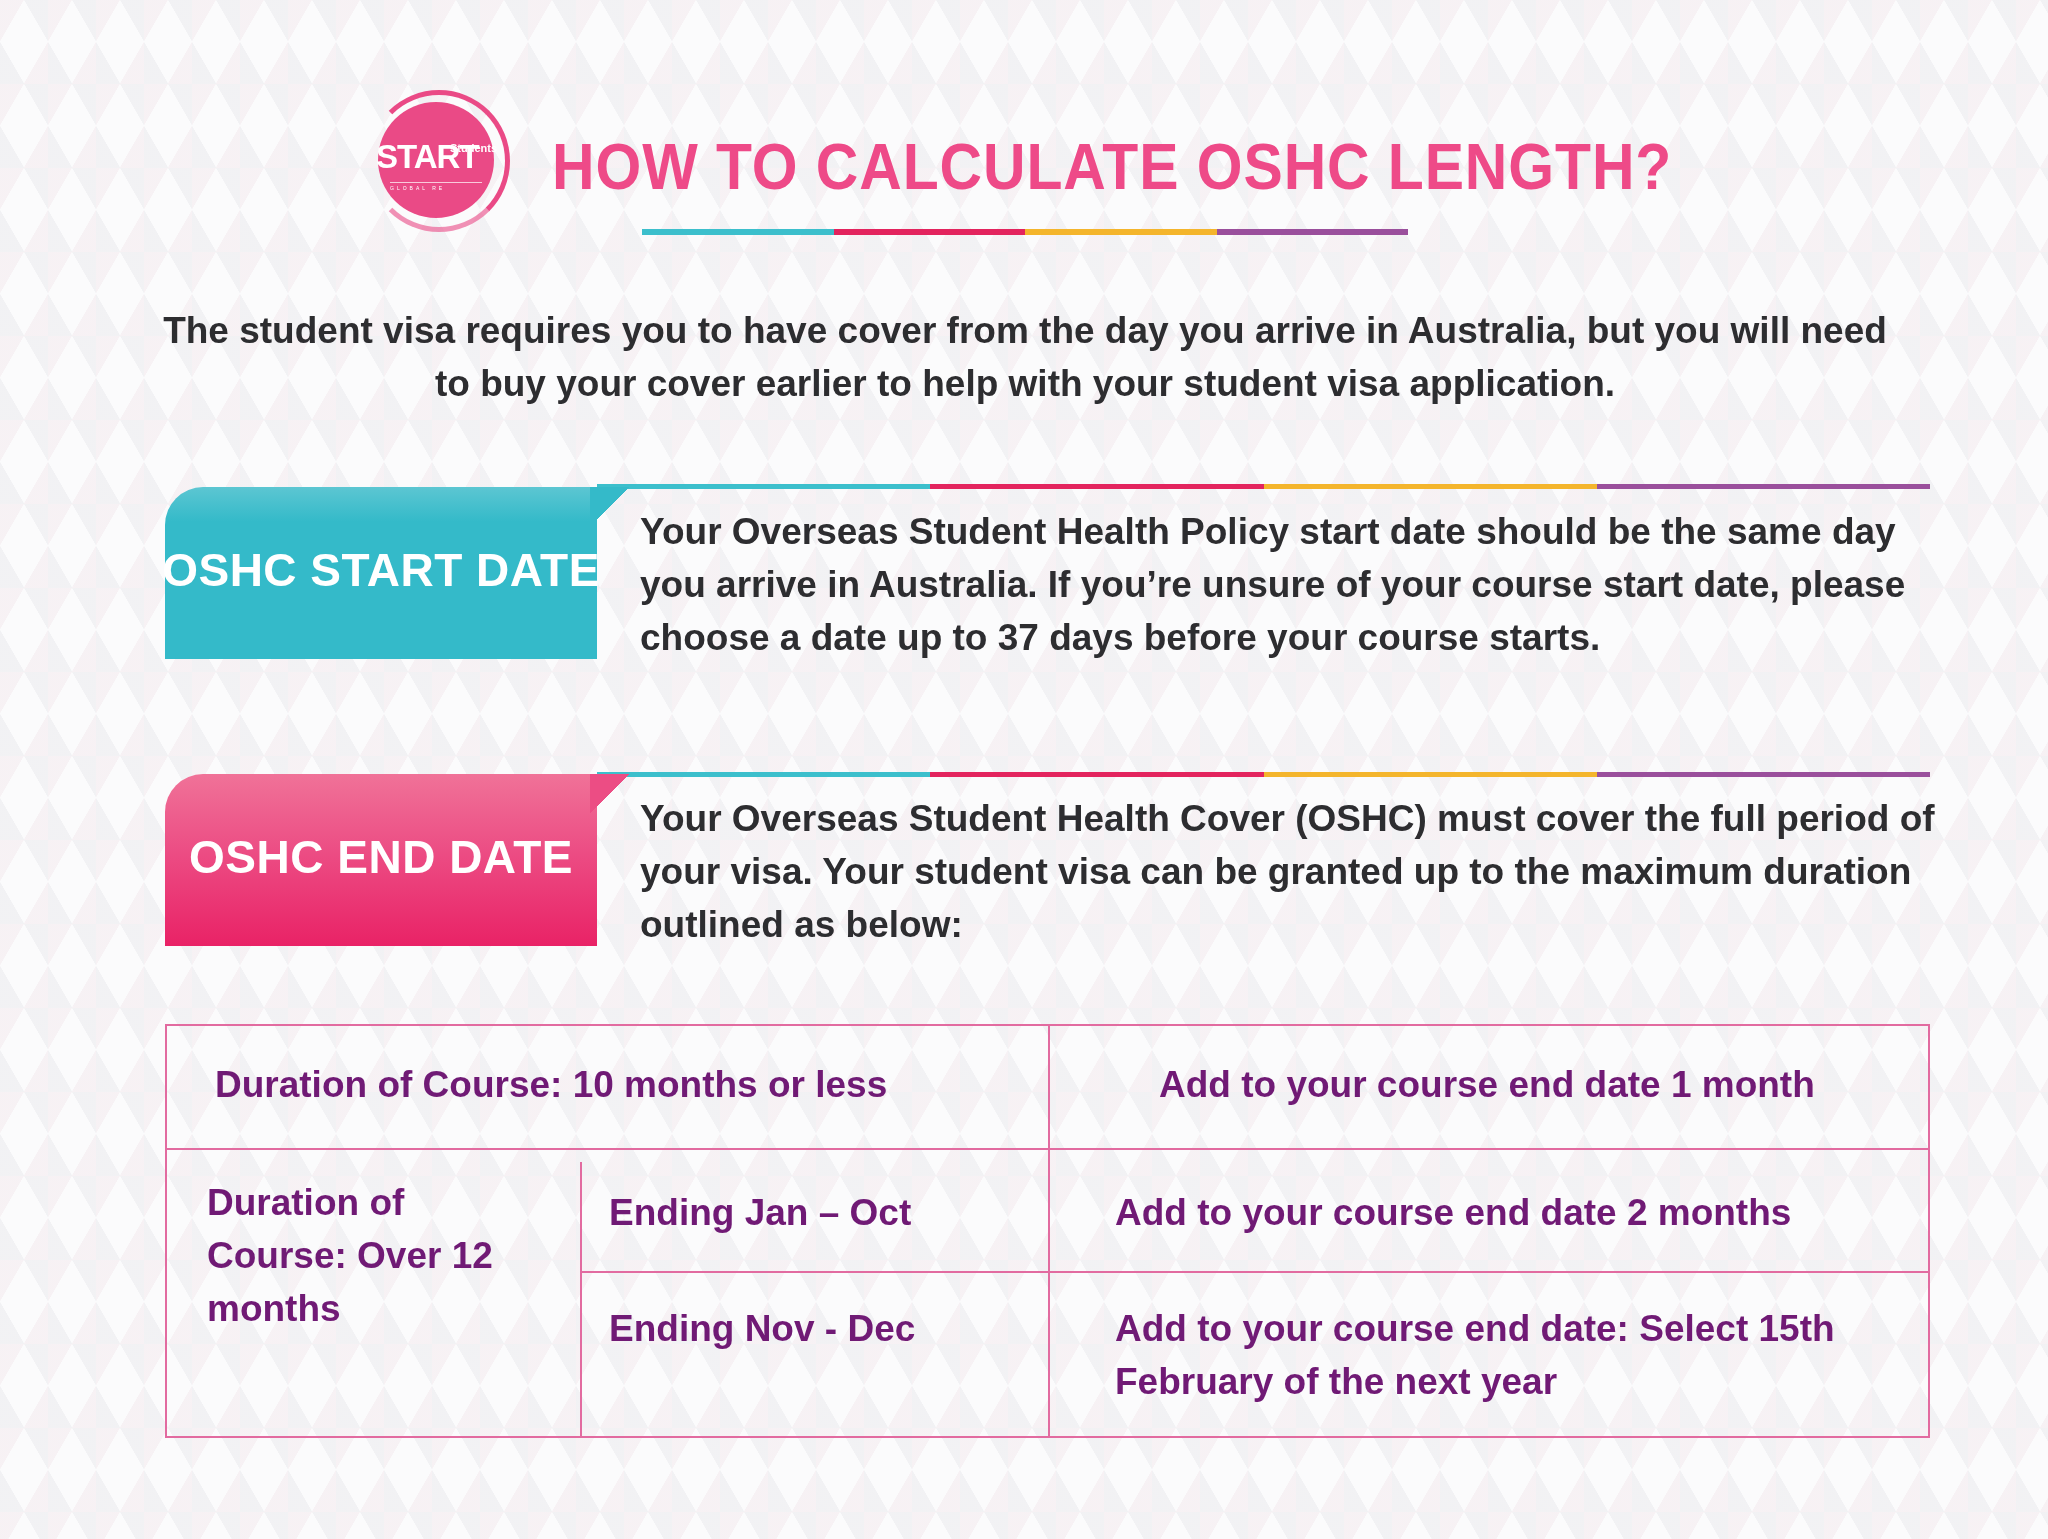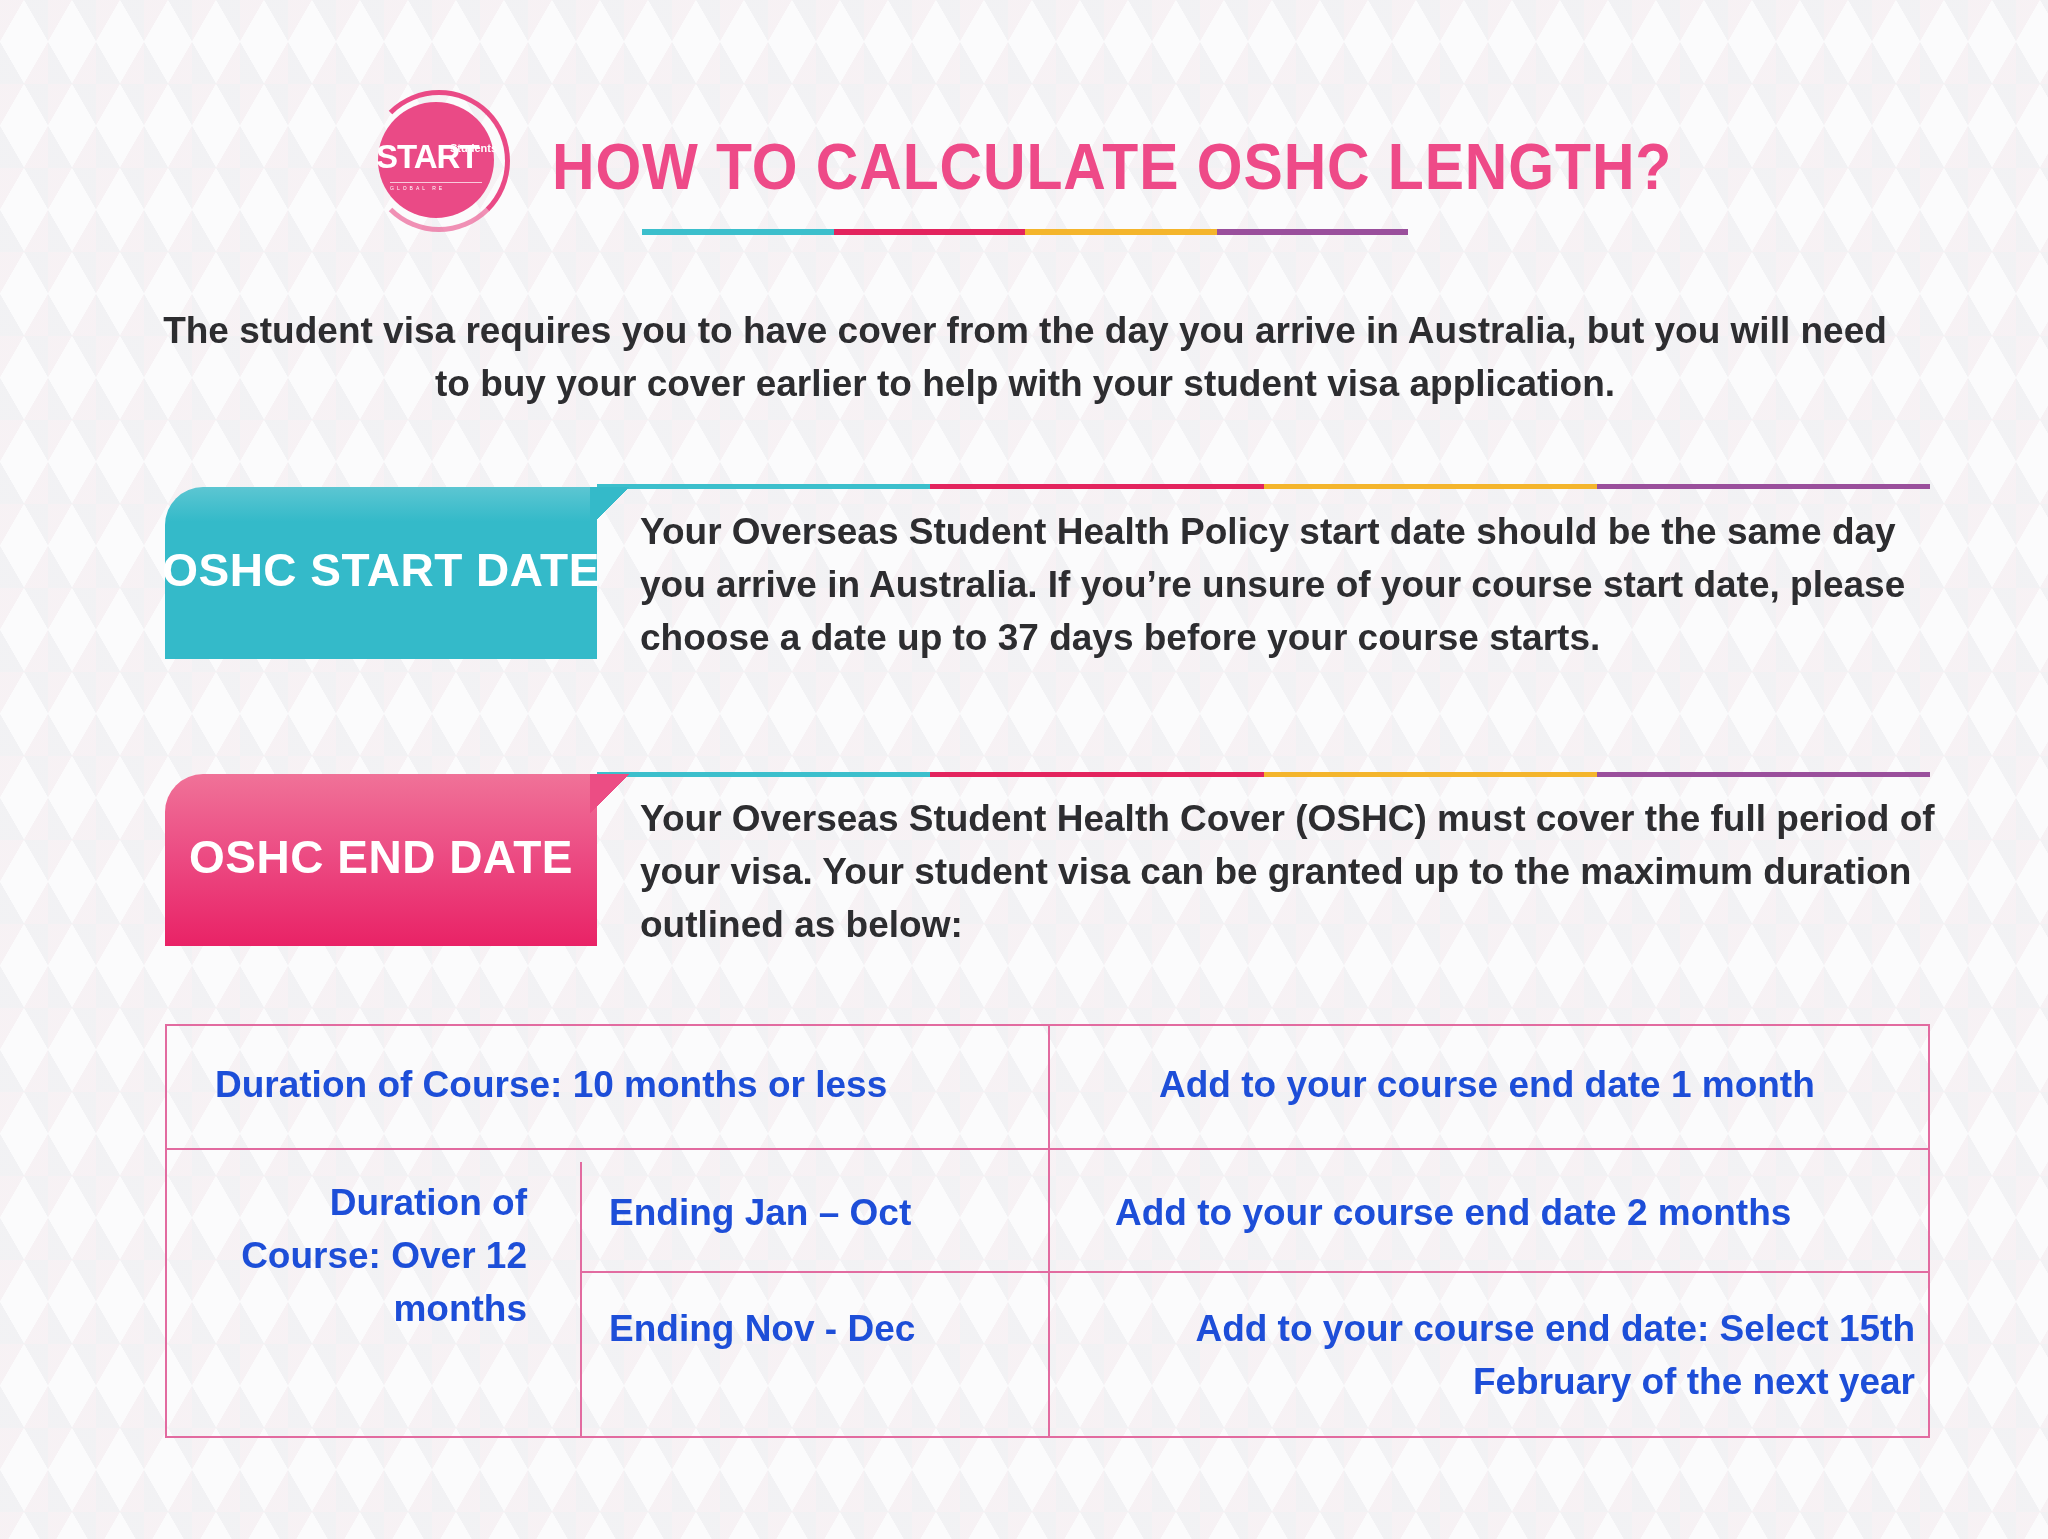--- a/index.html
+++ b/index.html
@@ -42,21 +42,21 @@
   .rule { left: 597px; width: 1333px; height: 5px; display: flex; }
   .rule.start { top: 484px; }
   .rule.end { top: 772px; }
 
   .desc { left: 640px; width: 1300px; font-size: 37px; font-weight: bold; line-height: 53px; color: #2d2d30; }
   .desc.start { top: 505px; }
   .desc.end { top: 792px; }
 
   
   .table { left: 165px; top: 1024px; width: 1765px; height: 414px; border: 2px solid #e26ba0; }
-  .cell { position: absolute; font-size: 37px; font-weight: bold; line-height: 53px; color: #1d4ed8; text-align: right; }
+  .cell { position: absolute; font-size: 37px; font-weight: bold; line-height: 53px; color: #701a75; }
   .hline { position:absolute; height: 2px; background: #e26ba0; }
   .vline { position:absolute; width: 2px; background: #e26ba0; }
 </style>
 </head>
 <body>
 
 <div class="abs logo">
   <div class="logo-ring"></div>
   <div class="logo-disc"></div>
   <div class="logo-text">START</div>

